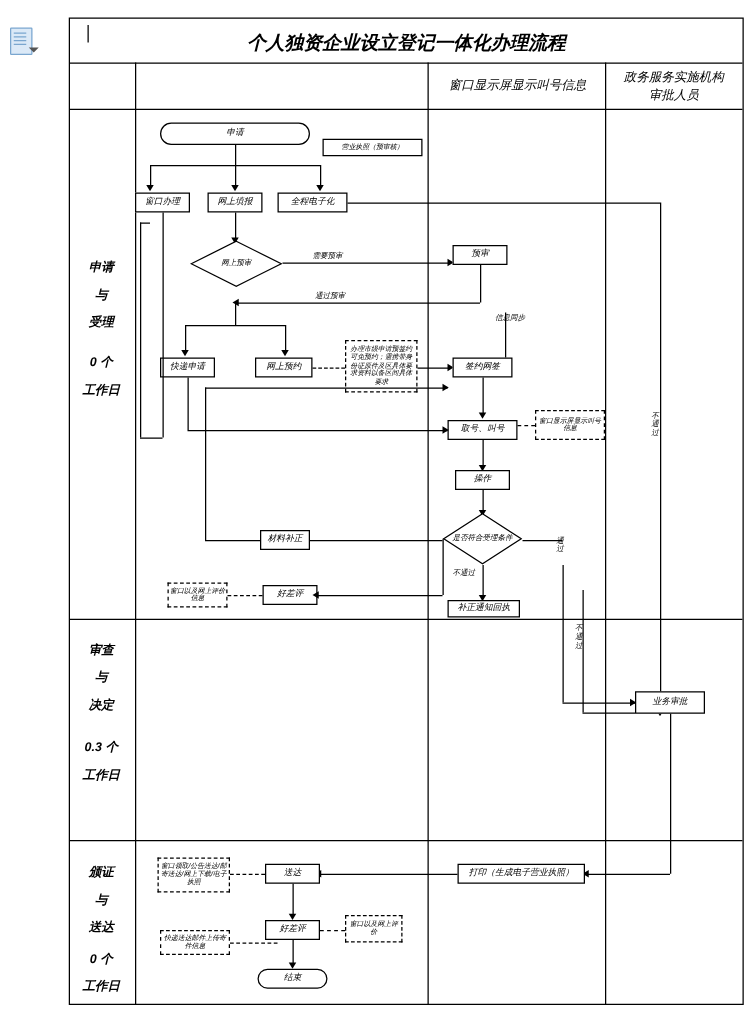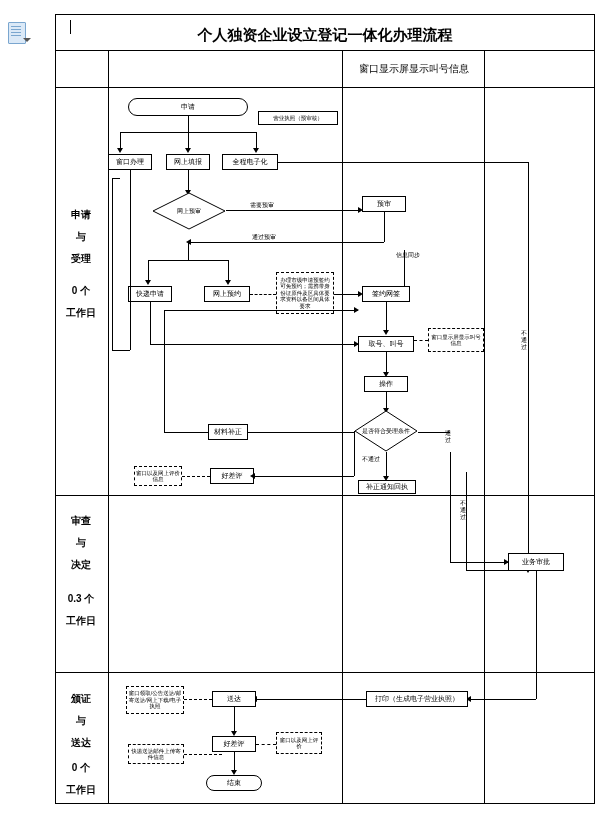--- a/index.html
+++ b/index.html
@@ -12,20 +12,21 @@
     height: 816px;
     font-family: "Liberation Sans", sans-serif;
     position: relative;
     overflow: hidden;
   }
   #page {
     position: absolute;
     left: 0; top: 0;
     width: 491px;
     height: 816px;
+    font-style: italic;
   }
   
   .doc-icon {
     position: absolute;
     left: 8px;
     top: 22px;
     width: 20px;
     height: 24px;
   }
   .doc-icon .sheet {
@@ -199,20 +200,22 @@
 
   <div class="frame"></div>
 
   <div class="title">个人独资企业设立登记一体化办理流程</div>
   <div class="hline" style="left:56px; top:50px; width:538px;"></div>
 
   <div style="position:absolute;left:70px;top:20px;width:1px;height:14px;background:#000;"></div>
 
   <div class="hline" style="left:56px; top:87px; width:538px;"></div>
   <div class="colhead" style="left:344px; top:62px; width:140px;">窗口显示屏显示叫号信息</div>
+  <div class="colhead" style="left:486px; top:56px; width:106px; white-space:pre-line;">政务服务实施机构
+审批人员</div>
 
   <div class="vline" style="left:108px; top:50px; height:754px;"></div>
   <div class="vline" style="left:342px; top:50px; height:754px;"></div>
   <div class="vline" style="left:484px; top:50px; height:754px;"></div>
 
   <div class="hline" style="left:56px; top:495px; width:538px;"></div>
   <div class="hline" style="left:56px; top:672px; width:538px;"></div>
 
   <div class="stagelabel" style="left:58px; top:204px; white-space:pre-line;">申请
 与

